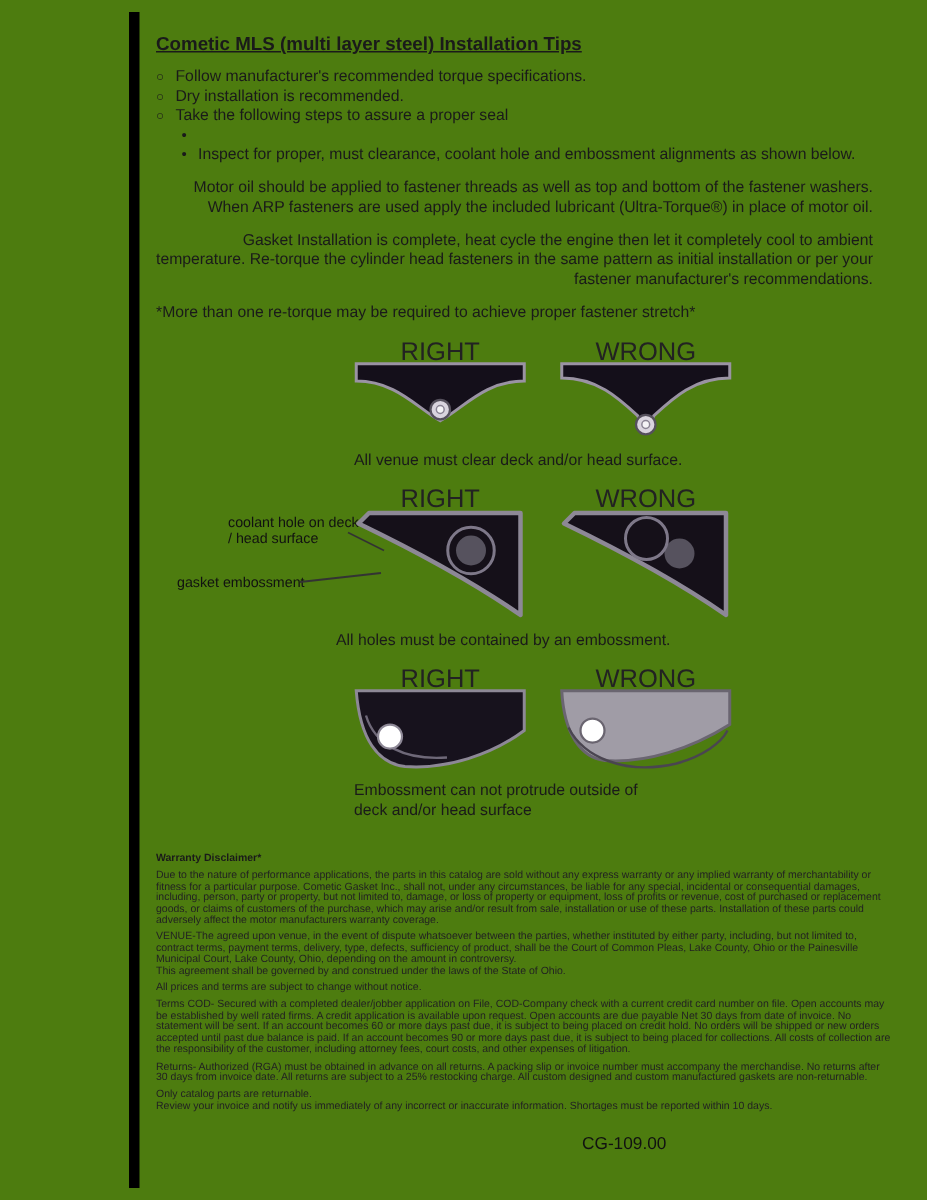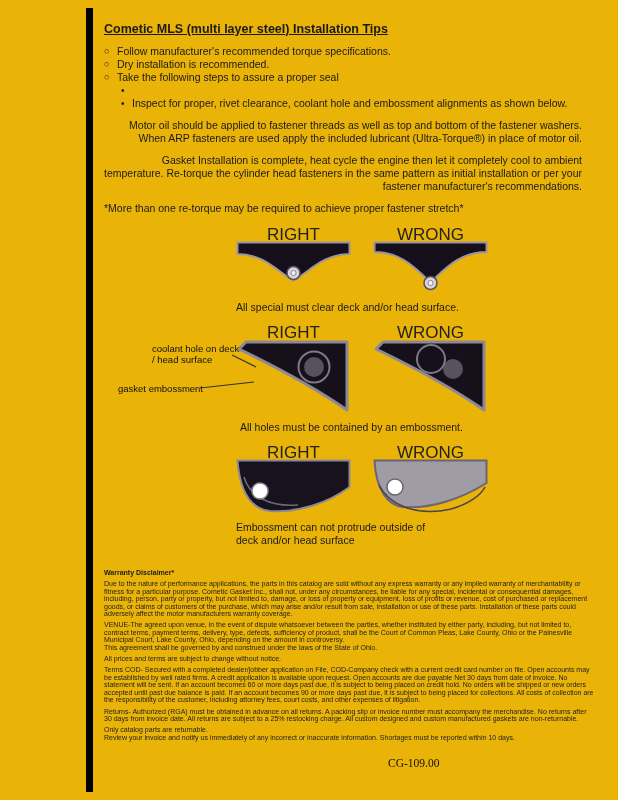--- a/index.html
+++ b/index.html
@@ -2,21 +2,21 @@
 <html><head>
 <meta charset="utf-8">
 <style>
   * { margin:0; padding:0; box-sizing:border-box; }
   html,body { background:#ffffff; }
   body {
     width:618px; height:800px;
     font-family:"Liberation Sans", sans-serif;
     color:#1a1a1a;
   }
-  .page { position:relative; width:618px; height:800px; background:#eab308; overflow:hidden; }
+  .page { position:relative; width:618px; height:800px; background:#4d7c0f; overflow:hidden; }
   .spine-bar { position:absolute; left:86px; top:8px; width:7px; height:784px; background:#000; }
   .content { position:absolute; left:104px; top:22px; width:492px; }
 
   .title { font-size:12.5px; font-weight:bold; text-decoration:underline; margin-bottom:9px; }
 
   .bullet-line { display:flex; font-size:10.5px; line-height:13px; }
   .bullet-marker { flex:0 0 13px; width:13px; font-size:9px; }
   .bullet-line.sub { margin-left:17px; }
   .bullet-line.sub .bullet-marker { flex-basis:11px; width:11px; font-size:10px; }
 
@@ -30,21 +30,21 @@
   .dg svg { display:block; }
   .caption { position:absolute; font-size:10.5px; line-height:12.5px; }
   .diagram-label { position:absolute; font-size:9.5px; line-height:11px; color:#111; }
   .leader-lines { position:absolute; pointer-events:none; }
 
   .warranty { margin-top:12px; width:492px; }
   .warranty-heading { font-size:7px; line-height:7.4px; font-weight:bold; }
   .w-para { font-size:7px; line-height:7.4px; margin-top:4px; color:#222; }
   .w-para.tight { margin-top:0; }
 
-  .footer-code { position:absolute; left:388px; top:757px; font-size:11.5px; color:#111;font-family:Liberation Serif, serif; }
+  .footer-code { position:absolute; left:388px; top:757px; font-size:11.5px; color:#111; }
 </style>
 </head>
 <body>
 
 <div class="page">
   <div class="spine-bar"></div>
 
   <div class="content">
 
     <div class="title">Cometic MLS (multi layer steel) Installation Tips</div>
@@ -59,21 +59,21 @@
     </div>
     <div class="bullet-line">
       <span class="bullet-marker">○</span>
       <span>Take the following steps to assure a proper seal</span>
     </div>
     <div class="bullet-line sub">
       <span class="bullet-marker">•</span>
     </div>
     <div class="bullet-line sub">
       <span class="bullet-marker">•</span>
-      <span>Inspect for proper, rivet clearance, coolant hole and embossment alignments as shown below.</span>
+      <span>Inspect for proper, must clearance, coolant hole and embossment alignments as shown below.</span>
     </div>
 
     <div class="para">Motor oil should be applied to fastener threads as well as top and bottom of the fastener washers. When ARP fasteners are used apply the included lubricant (Ultra-Torque®) in place of motor oil.</div>
     <div class="para">Gasket Installation is complete, heat cycle the engine then let it completely cool to ambient temperature. Re-torque the cylinder head fasteners in the same pattern as initial installation or per your fastener manufacturer's recommendations.</div>
     <div class="note">*More than one re-torque may be required to achieve proper fastener stretch*</div>
 
     <div class="diagram-section">
 
       <div class="col-header" style="left:132px; top:0;">RIGHT</div>
       <div class="col-header" style="left:269px; top:0;">WRONG</div>
@@ -85,21 +85,21 @@
           <circle cx="57.5" cy="32" r="2.6" fill="#f4f3f6" stroke="#8a8494" stroke-width="1"></circle>
         </svg>
       </div>
       <div class="dg" style="left:269px; top:16px;">
         <svg viewBox="0 0 115 55" width="115" height="55">
           <path d="M1.5,1.5 L113.5,1.5 L113.5,11 C90,11 76,24 63,36 L57.5,47 L52,36 C39,24 25,11 1.5,11 Z" fill="#140f1a" stroke="#9a93a3" stroke-width="2"></path>
           <circle cx="57.5" cy="42" r="6.5" fill="#d9d4de" stroke="#55505c" stroke-width="1.5"></circle>
           <circle cx="57.5" cy="42" r="2.6" fill="#f4f3f6" stroke="#8a8494" stroke-width="1"></circle>
         </svg>
       </div>
-      <div class="caption" style="left:132px; top:76px;">All special must clear deck and/or head surface.</div>
+      <div class="caption" style="left:132px; top:76px;">All venue must clear deck and/or head surface.</div>
 
       <div class="col-header" style="left:132px; top:98px;">RIGHT</div>
       <div class="col-header" style="left:269px; top:98px;">WRONG</div>
 
       <div class="diagram-label" style="left:48px; top:118px; width:92px;">coolant hole on deck / head surface</div>
       <div class="diagram-label" style="left:14px; top:158px; width:112px;">gasket embossment</div>
       <svg class="leader-lines" style="left:96px; top:116px;" viewBox="0 0 60 60" width="60" height="60">
         <path d="M32,14 L56,26" stroke="#333" stroke-width="1.2" fill="none"></path>
         <path d="M0,47 L54,41" stroke="#333" stroke-width="1.2" fill="none"></path>
       </svg>
@@ -111,21 +111,21 @@
           <circle cx="78" cy="28" r="15.5" fill="none" stroke="#7e7889" stroke-width="2"></circle>
         </svg>
       </div>
       <div class="dg" style="left:269px; top:114px;">
         <svg viewBox="0 0 115 75" width="115" height="75">
           <path d="M3,10 C32,24 78,48 111,71 L111,3 L10,3 Z" fill="#151019" stroke="#8d8896" stroke-width="3" stroke-linejoin="round"></path>
           <circle cx="80" cy="30" r="10" fill="#56525e"></circle>
           <circle cx="58" cy="20" r="14" fill="none" stroke="#7e7889" stroke-width="2"></circle>
         </svg>
       </div>
-      <div class="caption" style="left:136px; top:196px;">All holes must be contained by an embossment.</div>
+      <div class="caption" style="left:120px; top:196px;">All holes must be contained by an embossment.</div>
 
       <div class="col-header" style="left:132px; top:218px;">RIGHT</div>
       <div class="col-header" style="left:269px; top:218px;">WRONG</div>
 
       <div class="dg" style="left:132px; top:234px;">
         <svg viewBox="0 0 115 58" width="115" height="58">
           <path d="M1.5,1.5 L113.5,1.5 L113.5,28 C92,44 62,54 34,52 C16,50 4,34 1.5,1.5 Z" fill="#17121d" stroke="#8d8896" stroke-width="2"></path>
           <path d="M8,18 C14,38 34,48 62,46" fill="none" stroke="#6e6878" stroke-width="1.6"></path>
           <circle cx="24" cy="32" r="8" fill="#ffffff" stroke="#8d8896" stroke-width="1.5"></circle>
         </svg>

